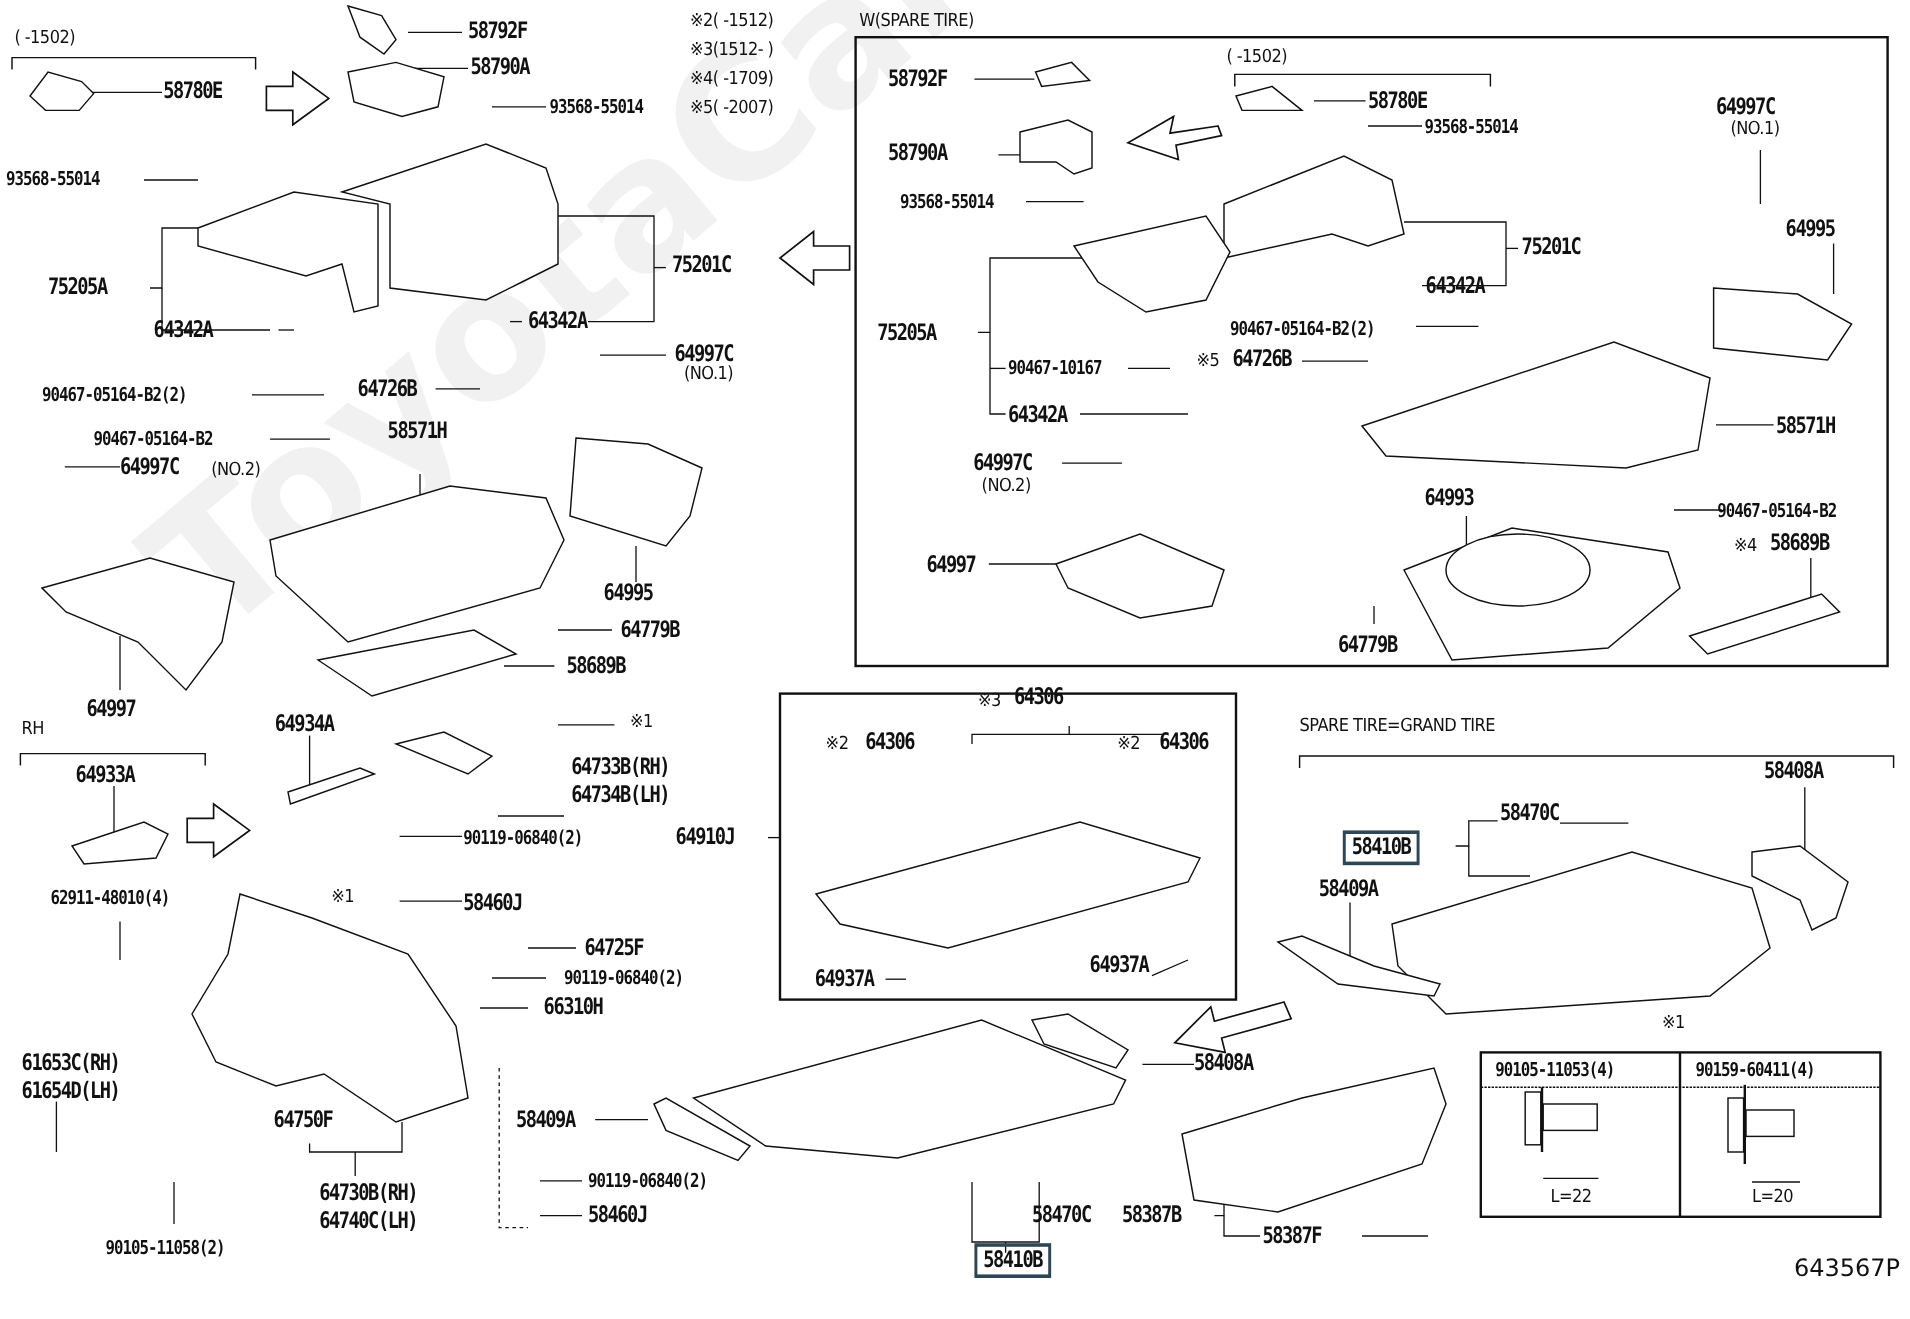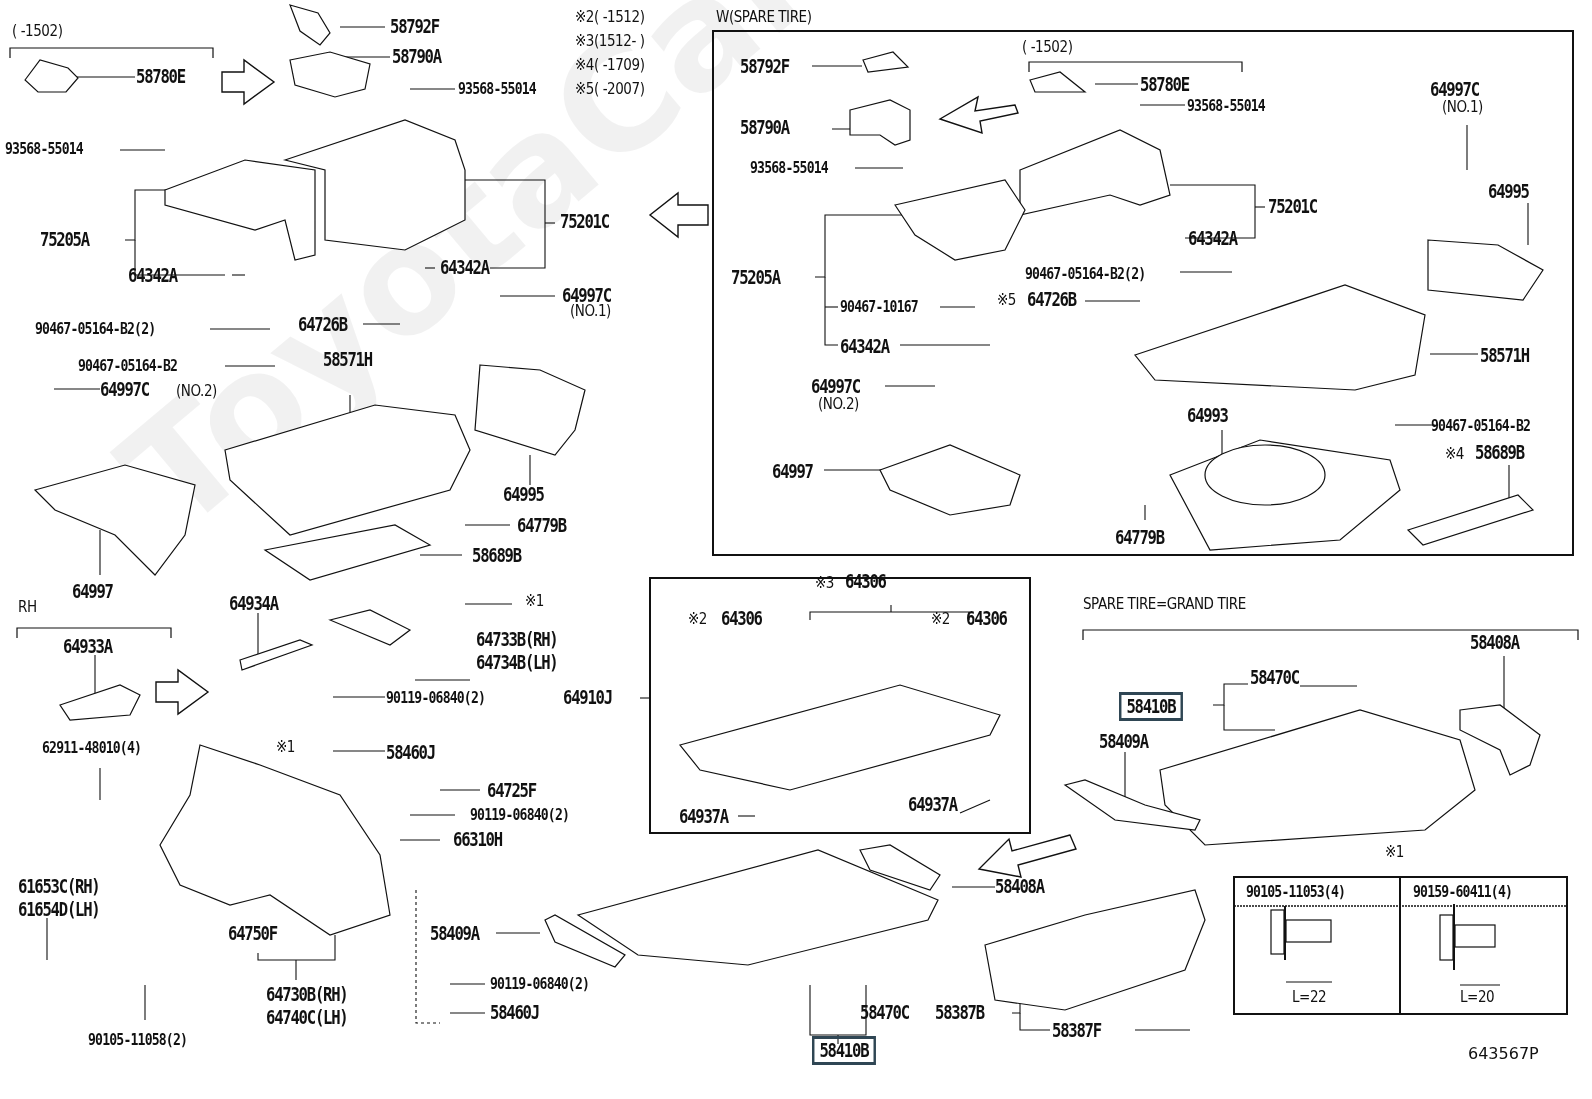--- a/index.html
+++ b/index.html
@@ -3,21 +3,21 @@
 <meta charset="utf-8">
 <style>
   html,body{margin:0;padding:0;background:#fff;}
   body{width:1592px;height:1099px;position:relative;overflow:hidden;font-family:"Liberation Sans Narrow","Liberation Sans",sans-serif;color:#111;}
   #stage{position:absolute;left:0;top:0;width:1592px;height:1099px;}
   svg.draw{position:absolute;left:0;top:0;}
   .lbl{position:absolute;font-family:"DejaVu Sans Mono","Liberation Mono",monospace;font-weight:bold;font-size:19px;letter-spacing:-1.5px;line-height:1;white-space:nowrap;transform:scaleX(0.82);transform-origin:left top;color:#111;}
   .lbl.sm{font-size:16px;font-weight:bold;letter-spacing:-1px;}
   .lbl.note{font-family:"DejaVu Sans","Liberation Sans",sans-serif;font-weight:normal;font-size:15px;letter-spacing:-0.5px;transform:scaleX(0.9);}
   .lbl.hl{border:3px solid #2f4654;padding:2px 6px;}
-  .lbl.code{font-family:"DejaVu Sans","Liberation Sans",sans-serif;font-weight:normal;font-size:16px;letter-spacing:0;transform:none;}
+  .lbl.code{font-family:"DejaVu Sans","Liberation Sans",sans-serif;font-weight:normal;font-size:20px;letter-spacing:0;transform:none;margin-left:27px;}
   .wm{position:absolute;left:90px;top:430px;font-family:"DejaVu Sans",sans-serif;font-size:150px;font-weight:bold;color:rgba(0,0,0,0.055);transform:rotate(-40deg);transform-origin:left top;white-space:nowrap;pointer-events:none;}
 </style>
 </head>
 <body>
 
 <div id="stage">
 
   <div class="wm">ToyotaCarMine.ru</div>
 
   <svg class="draw" width="1592" height="1099" viewBox="0 0 1592 1099" fill="none" stroke="#111" stroke-width="1.3">

